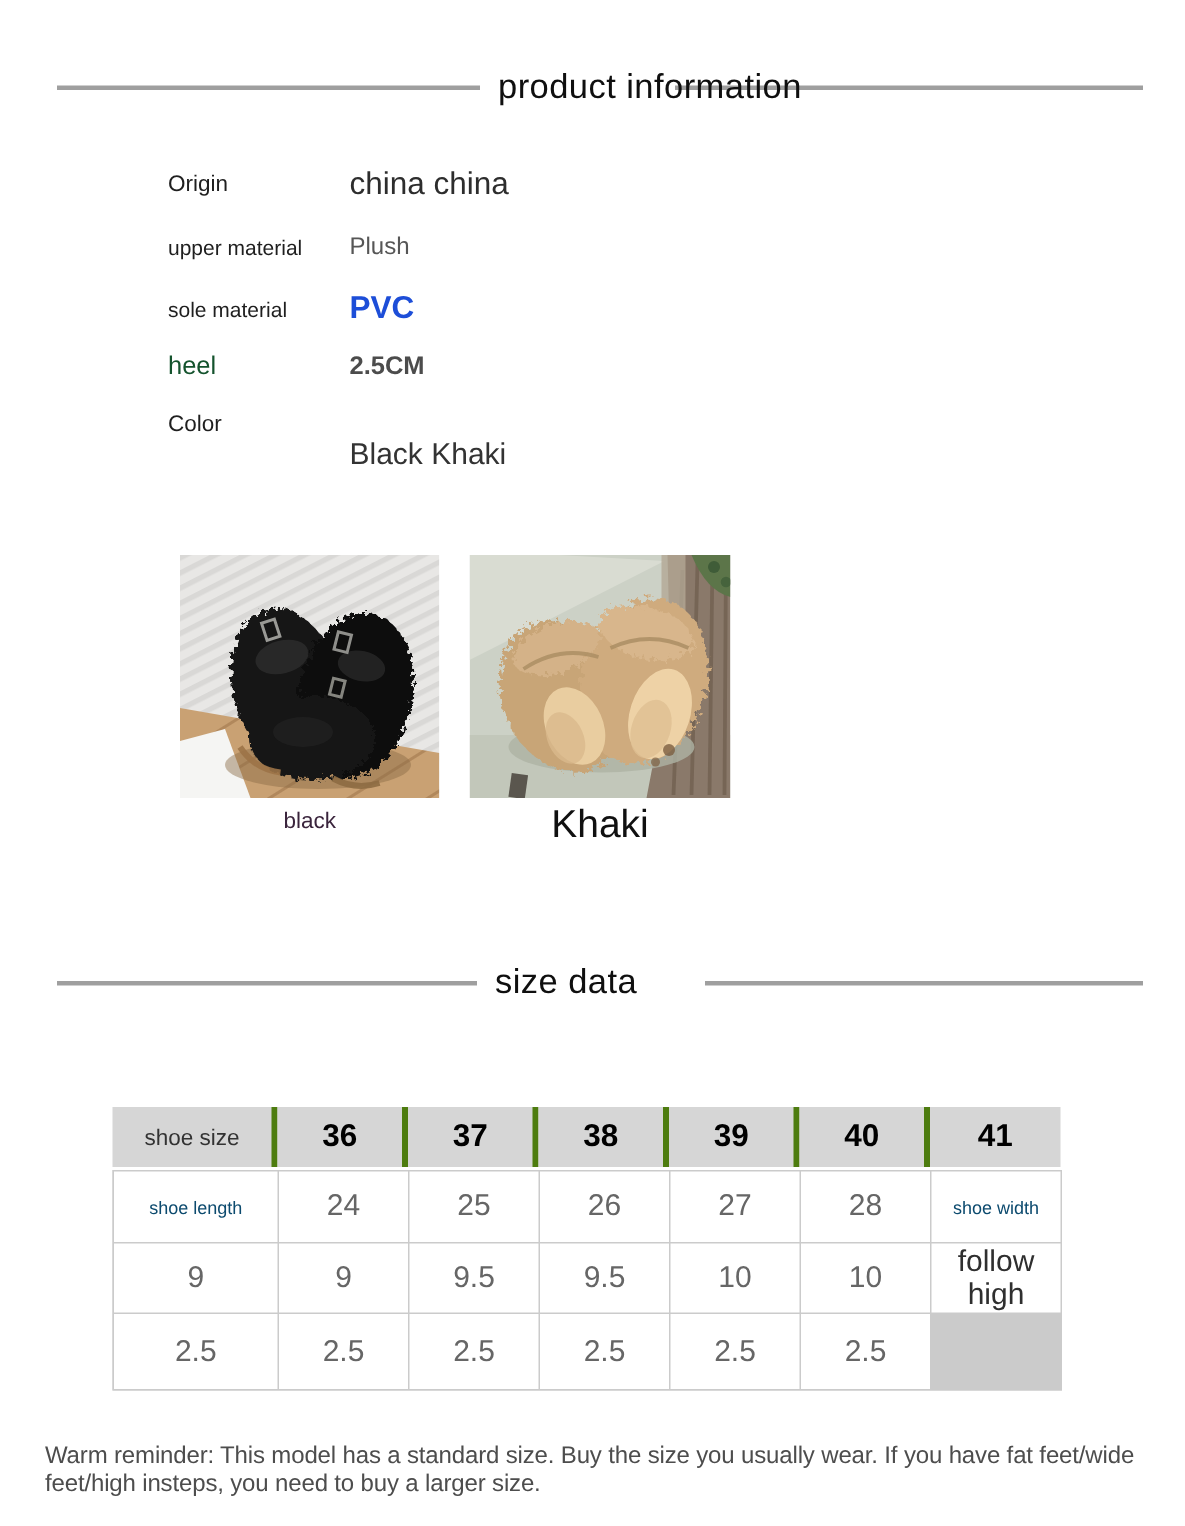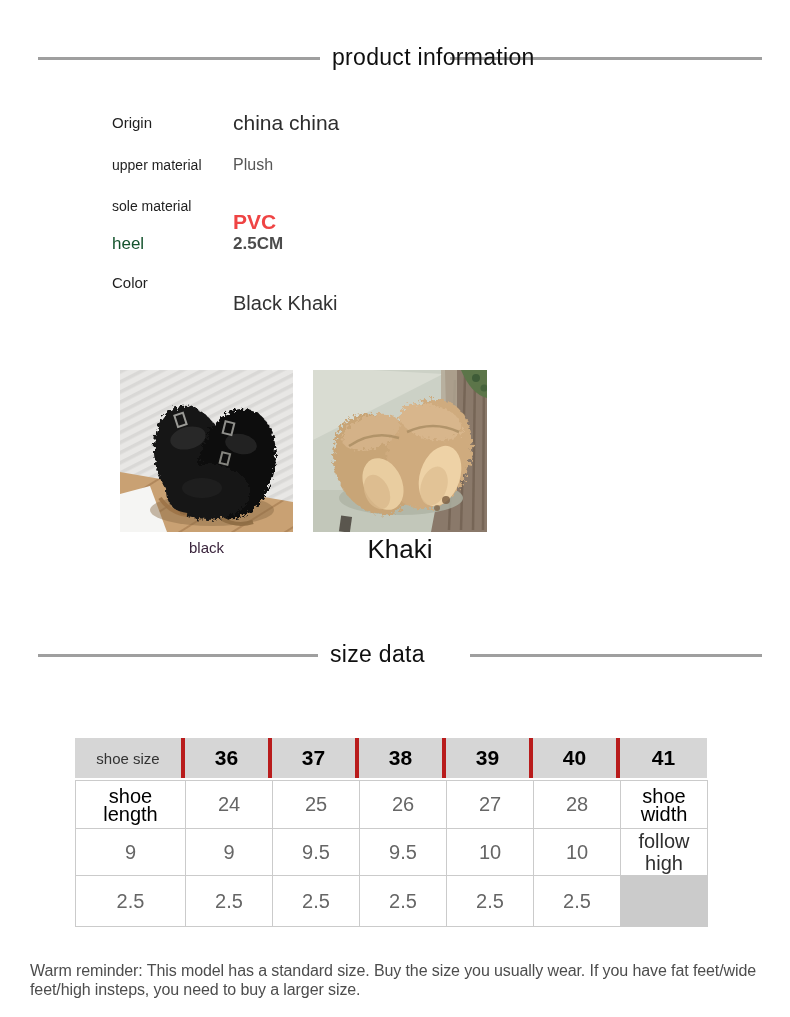--- a/index.html
+++ b/index.html
@@ -17,48 +17,48 @@
   #title-size{top:640px;}
   #title-size .sec-mask{left:318px;width:152px;}
   #title-size .sec-text{left:330px;}
 
   
   .attr-row{position:absolute;left:0;width:600px;height:34px;}
   .attr-label{position:absolute;left:112px;top:0;line-height:34px;color:#1f1f1f;}
   .attr-value{position:absolute;left:233px;top:0;line-height:34px;color:#2d2d2d;}
   #attr-0{top:106px;} #attr-0 .attr-label{font-size:15px;} #attr-0 .attr-value{font-size:21px;}
   #attr-1{top:148px;} #attr-1 .attr-label{font-size:14px;} #attr-1 .attr-value{font-size:16px;color:#565656;}
-  #attr-2{top:189px;} #attr-2 .attr-label{font-size:14px;} #attr-2 .attr-value{font-size:21px;font-weight:bold;color:#ef4444;margin-top:16px;}
+  #attr-2{top:189px;} #attr-2 .attr-label{font-size:14px;} #attr-2 .attr-value{font-size:21px;font-weight:bold;color:#1d4ed8;}
   #attr-3{top:227px;} #attr-3 .attr-label{font-size:17px;color:#14532d;} #attr-3 .attr-value{font-size:17px;font-weight:bold;color:#4c4c4c;}
   #attr-4{top:266px;} #attr-4 .attr-label{font-size:15px;} #attr-4 .attr-value{font-size:20px;color:#333;margin-top:20px;}
 
   
   .photo{position:absolute;top:370px;height:162px;overflow:hidden;}
   #photo-black{left:120px;width:173px;}
   #photo-khaki{left:313px;width:174px;}
   .photo svg{display:block;width:100%;height:100%;}
   .variant-label{position:absolute;text-align:center;}
   #label-black{left:120px;top:539px;width:173px;font-size:15px;color:#3a243c;}
   #label-khaki{left:313px;top:534px;width:174px;font-size:26px;color:#101010;}
 
   
   .tbl-head{position:absolute;left:75px;top:738px;display:grid;
             grid-template-columns:110px repeat(6,87px);}
   .tbl-head .hcell{height:40px;background:#d6d6d6;display:flex;align-items:center;justify-content:center;
-            box-sizing:border-box;border-right:4px solid #b91c1c;}
+            box-sizing:border-box;border-right:4px solid #4d7c0f;}
   .tbl-head .hcell:last-child{border-right:none;}
   .hcell.hlabel{font-size:15px;color:#333;}
   .hcell.hnum{font-size:21px;font-weight:bold;color:#000000;}
 
   .tbl-body{position:absolute;left:75px;top:780px;display:grid;
             grid-template-columns:109px repeat(6,86px);
             grid-template-rows:47px 46px 50px;
             gap:1px;background:#cbcbcb;border:1px solid #cbcbcb;}
   .bcell{background:#fff;display:flex;align-items:center;justify-content:center;text-align:center;}
-  .bcell.rlabel{font-size:20px;line-height:18px;color:#000000;padding:0 14px;}
+  .bcell.rlabel{font-size:12px;line-height:18px;color:#0c4a6e;padding:0 14px;}
   .bcell.rlabel-big{font-size:20px;line-height:22px;color:#2f2f2f;padding:0 10px;}
   .bcell.rval{font-size:20px;color:#666;}
 
   
   .reminder{position:absolute;left:30px;top:961px;width:750px;font-size:16px;line-height:19px;
             color:#4d4d4d;letter-spacing:-0.1px;}
 </style>
 </head>
 <body>
 

